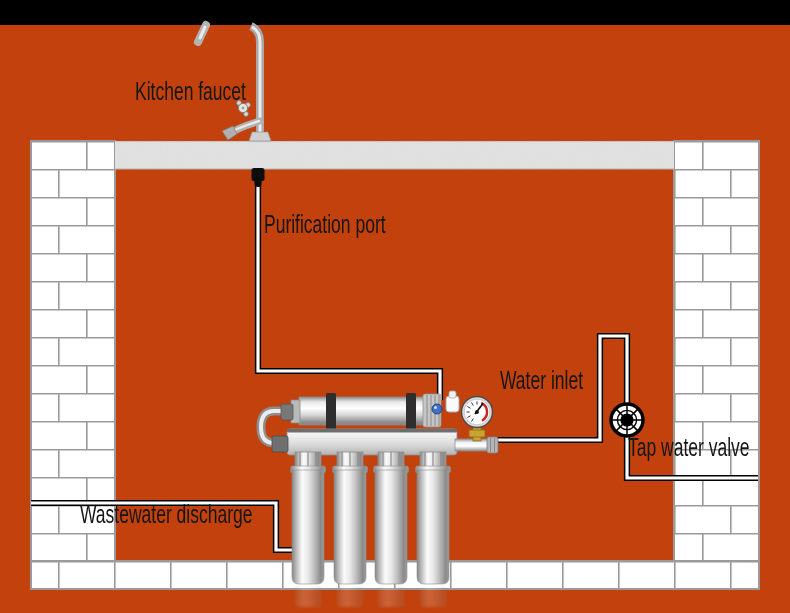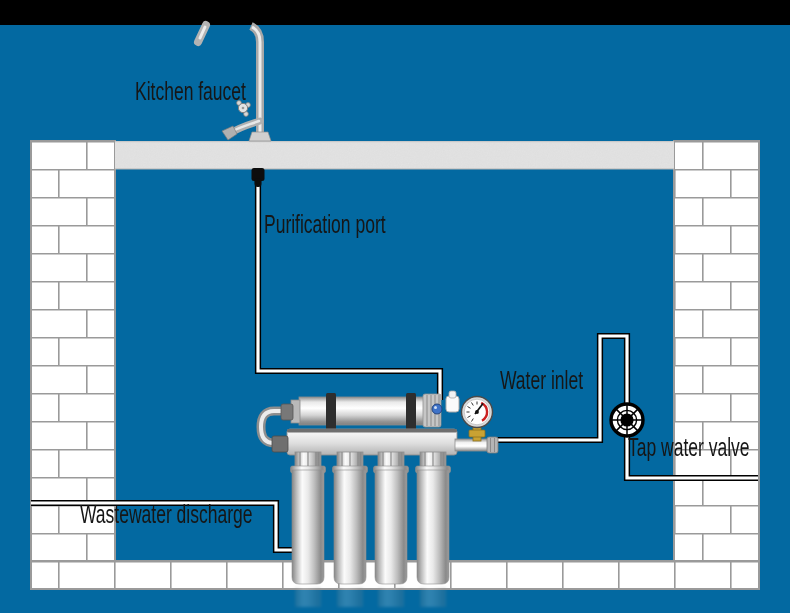--- a/index.html
+++ b/index.html
@@ -1,18 +1,18 @@
 <!DOCTYPE html>
 <html style="--top-bar: #000000; --label-text: #161616; --mortar: #9a9a9a; --wall: #ffffff; --countertop: #e3e3e3; --pipe-line: #000000; --gauge-red: #cc2222; --brass: #c9a233; --valve-blue: #3f72c7; --chrome-dark: #8f8f8f;"><head>
 <meta charset="utf-8">
 <style>
   html,body{margin:0;padding:0;background:#fff;}
   .canvas{
     position:relative;width:790px;height:613px;overflow:hidden;
-    background:#0369a1;font-family:"Liberation Sans",sans-serif;
+    background:#c2410c;font-family:"Liberation Sans",sans-serif;
   }
   .topbar{
     position:absolute;left:0;top:0;width:790px;height:25px;
     background:var(--top-bar,#000);
   }
   .diagram-svg{position:absolute;left:0;top:0;width:790px;height:613px;}
   .lbl{
     position:absolute;font-size:25px;line-height:1.1;white-space:nowrap;
     color:var(--label-text,#161616);
     transform:scaleX(0.70);transform-origin:0 0;

